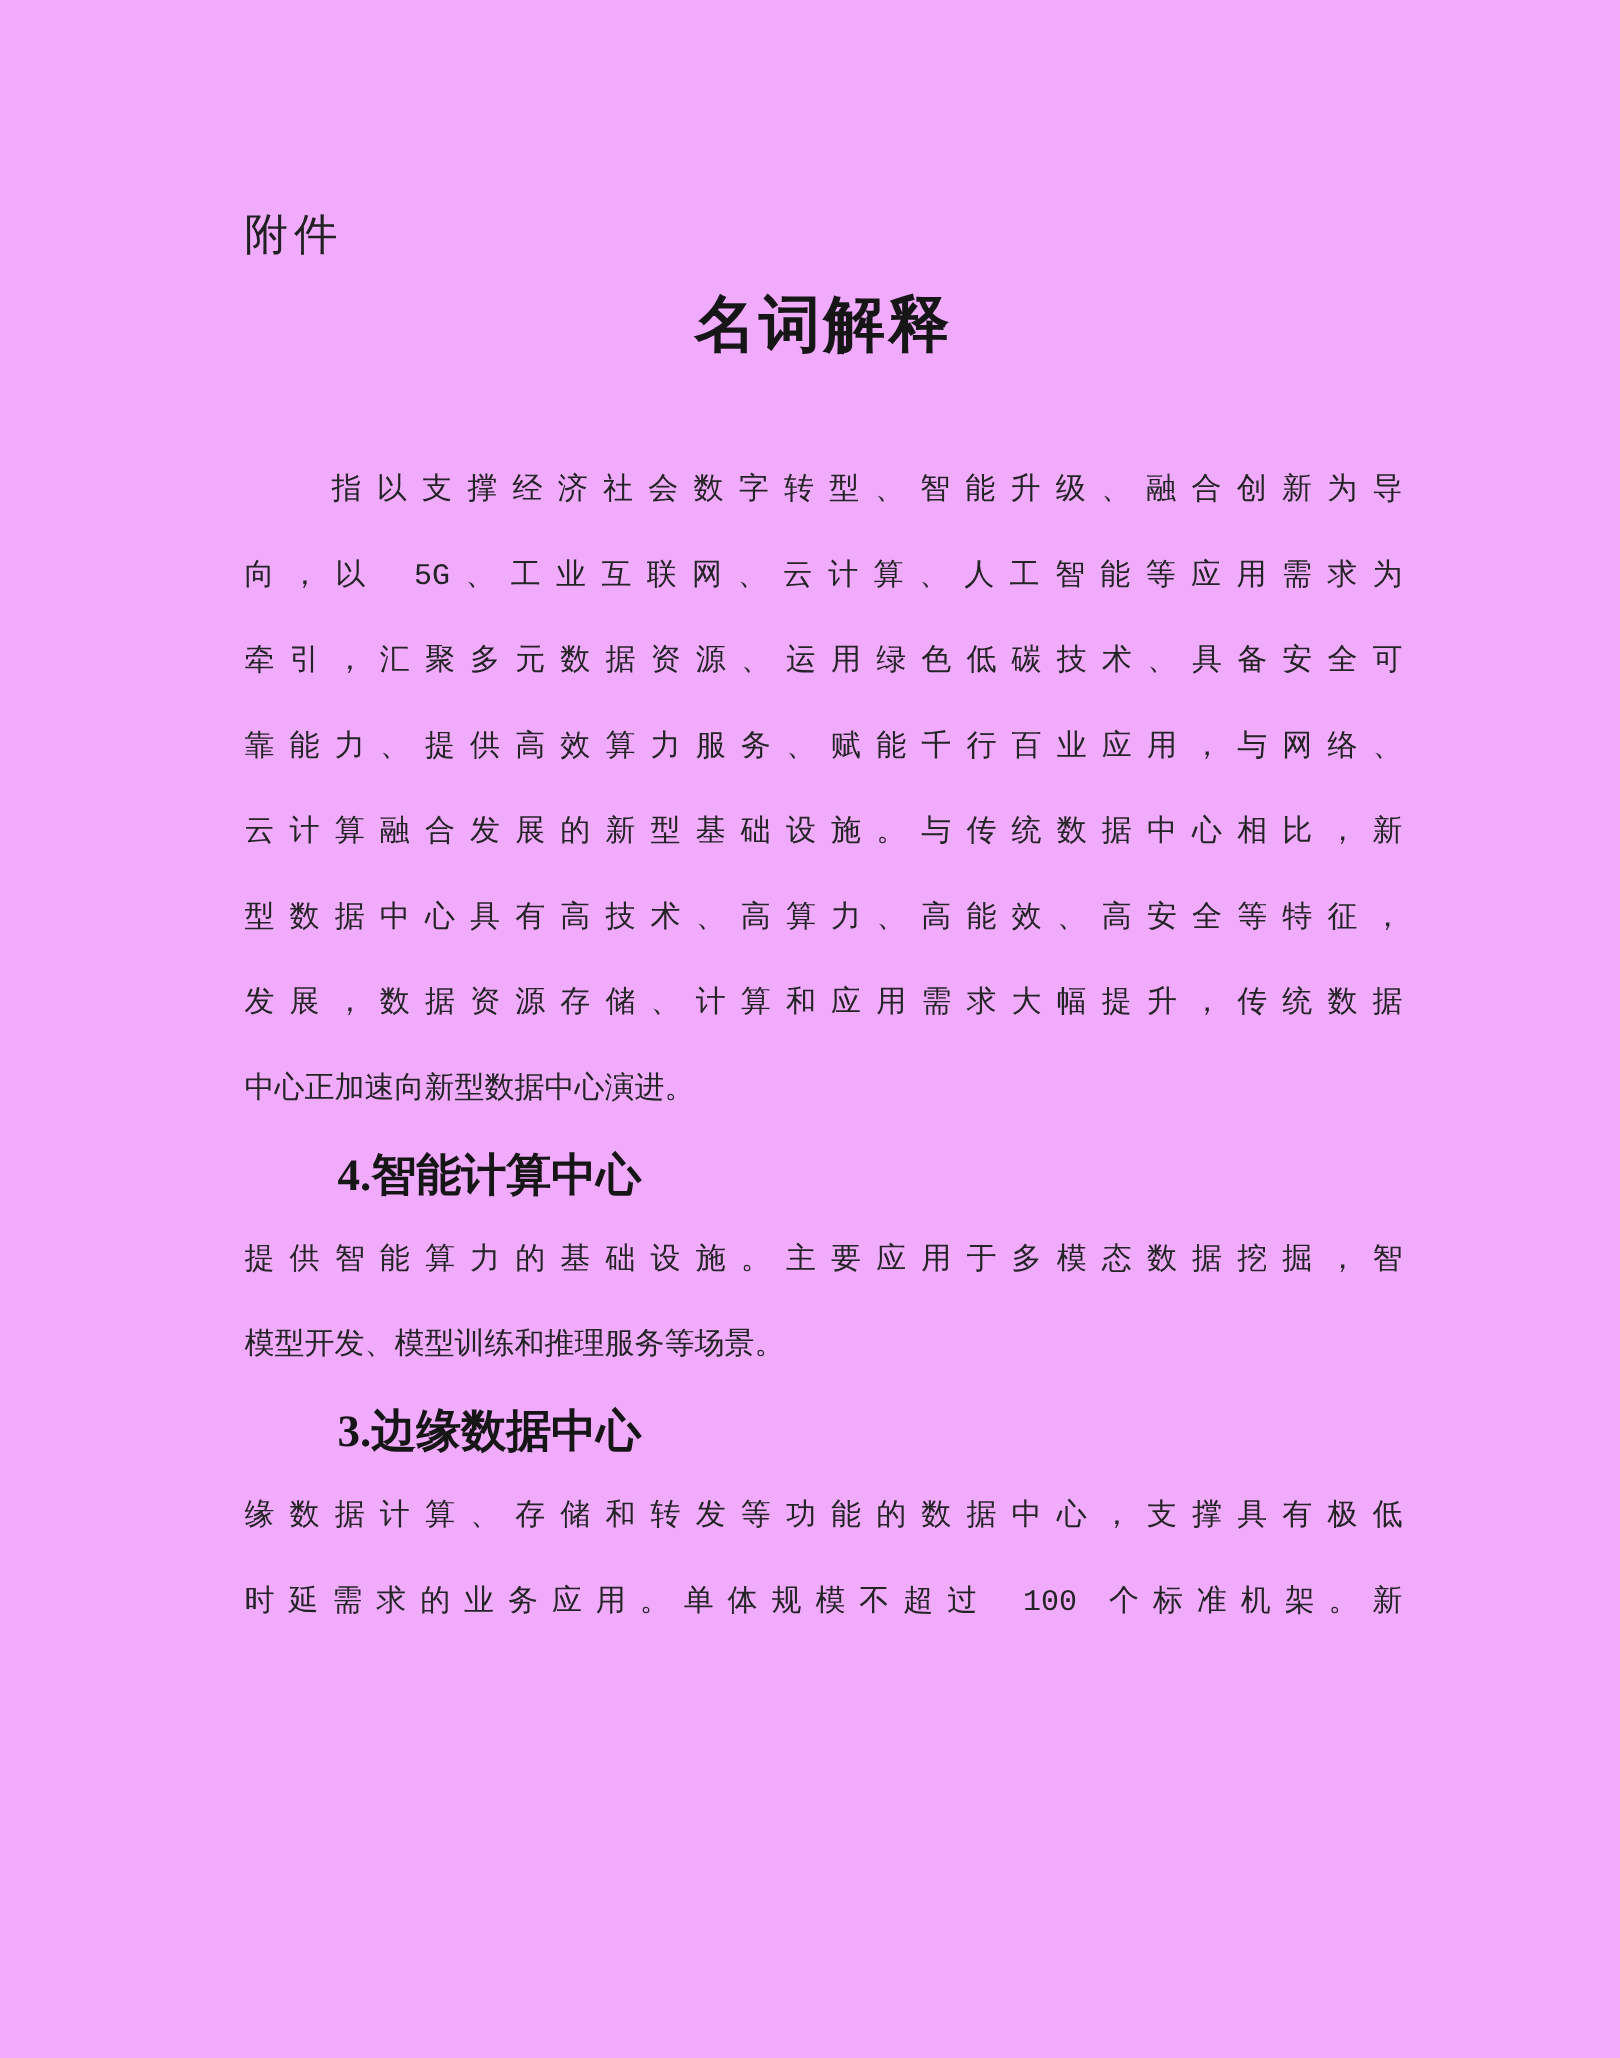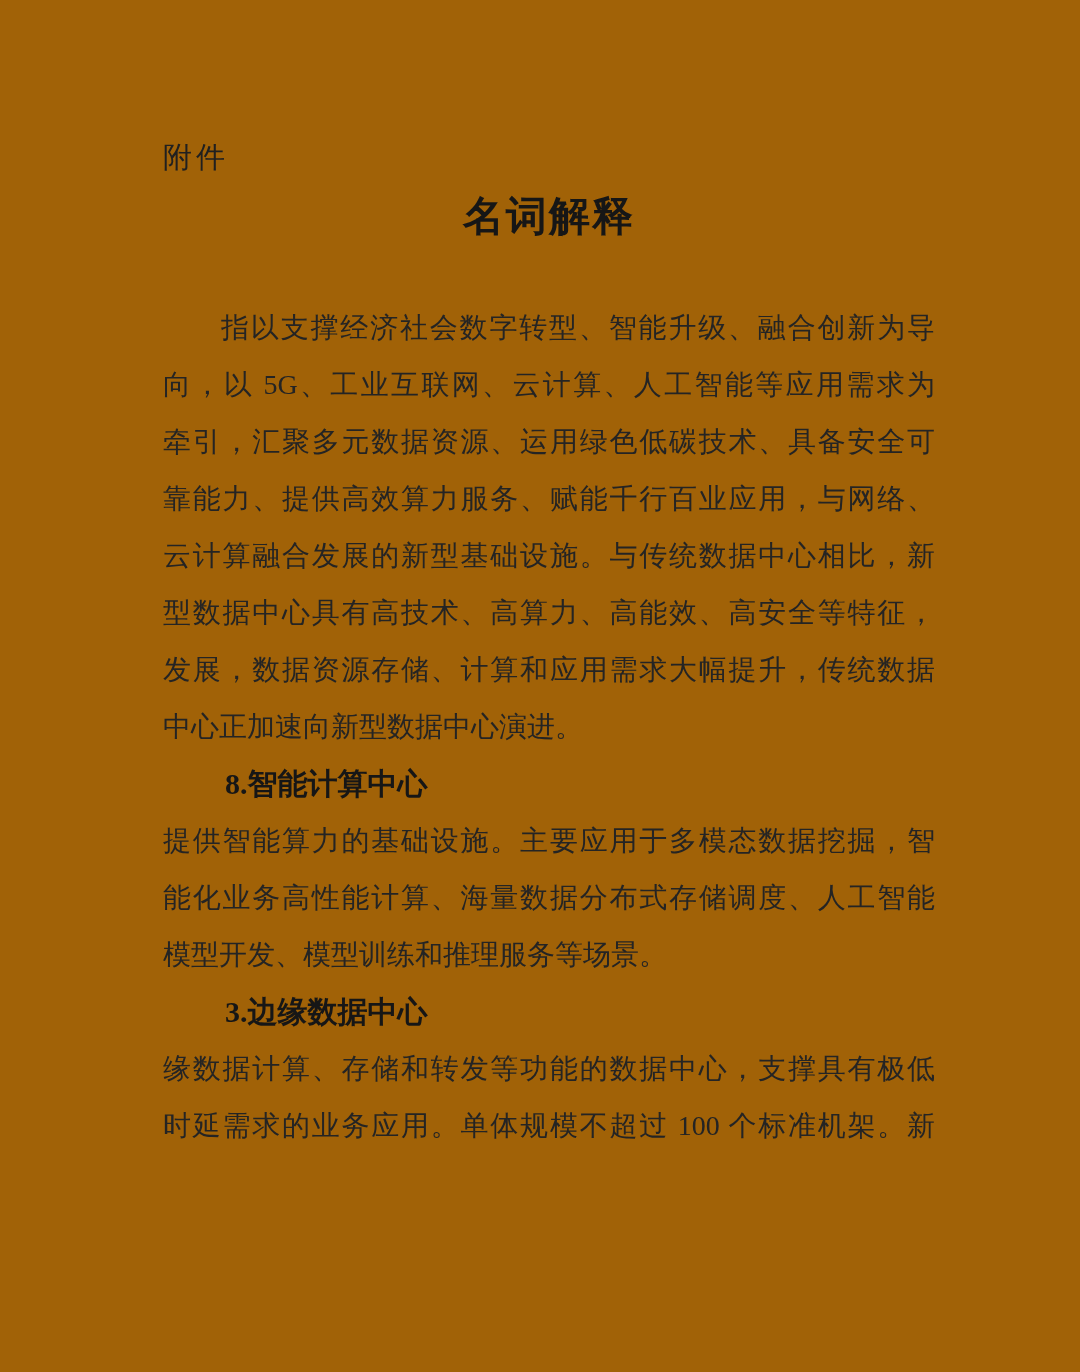--- a/index.html
+++ b/index.html
@@ -5,21 +5,21 @@
   html, body {
     margin: 0;
     padding: 0;
     background: #e9e9e9;
   }
   .page {
     position: relative;
     width: 1080px;
     height: 1372px;
     margin: 0 auto;
-    background: #a16207;
+    background: #f0abfc;
     overflow: hidden;
     color: #1c1c1c;
     font-family: "Liberation Serif", serif;
   }
   .text-block {
     position: absolute;
     left: 163px;
     top: 0;
     width: 772px;
   }
@@ -48,24 +48,25 @@
     height: 57px;
     line-height: 57px;
     padding-left: 62px;
     font-size: 30px;
     font-weight: bold;
     color: #161616;
   }
   .line {
     height: 57px;
     line-height: 57px;
-    font-size: 28px;
+    font-size: 20px;
     text-align: justify;
     text-align-last: justify;
     color: #242424;
+    font-family: Liberation Mono, monospace;
   }
   .line.indent {
     padding-left: 58px;
   }
   .line.last {
     text-align-last: left;
   }
 </style>
 </head>
 <body>
@@ -81,23 +82,22 @@
 
       <div class="line indent">指以支撑经济社会数字转型、智能升级、融合创新为导</div>
       <div class="line">向，以 5G、工业互联网、云计算、人工智能等应用需求为</div>
       <div class="line">牵引，汇聚多元数据资源、运用绿色低碳技术、具备安全可</div>
       <div class="line">靠能力、提供高效算力服务、赋能千行百业应用，与网络、</div>
       <div class="line">云计算融合发展的新型基础设施。与传统数据中心相比，新</div>
       <div class="line">型数据中心具有高技术、高算力、高能效、高安全等特征，</div>
       <div class="line">发展，数据资源存储、计算和应用需求大幅提升，传统数据</div>
       <div class="line last">中心正加速向新型数据中心演进。</div>
 
-      <div class="heading">8.智能计算中心</div>
+      <div class="heading">4.智能计算中心</div>
       <div class="line">提供智能算力的基础设施。主要应用于多模态数据挖掘，智</div>
-      <div class="line">能化业务高性能计算、海量数据分布式存储调度、人工智能</div>
       <div class="line last">模型开发、模型训练和推理服务等场景。</div>
 
       <div class="heading">3.边缘数据中心</div>
       <div class="line">缘数据计算、存储和转发等功能的数据中心，支撑具有极低</div>
       <div class="line">时延需求的业务应用。单体规模不超过 100 个标准机架。新</div>
 
     </div>
   </div>
 </div>
 

